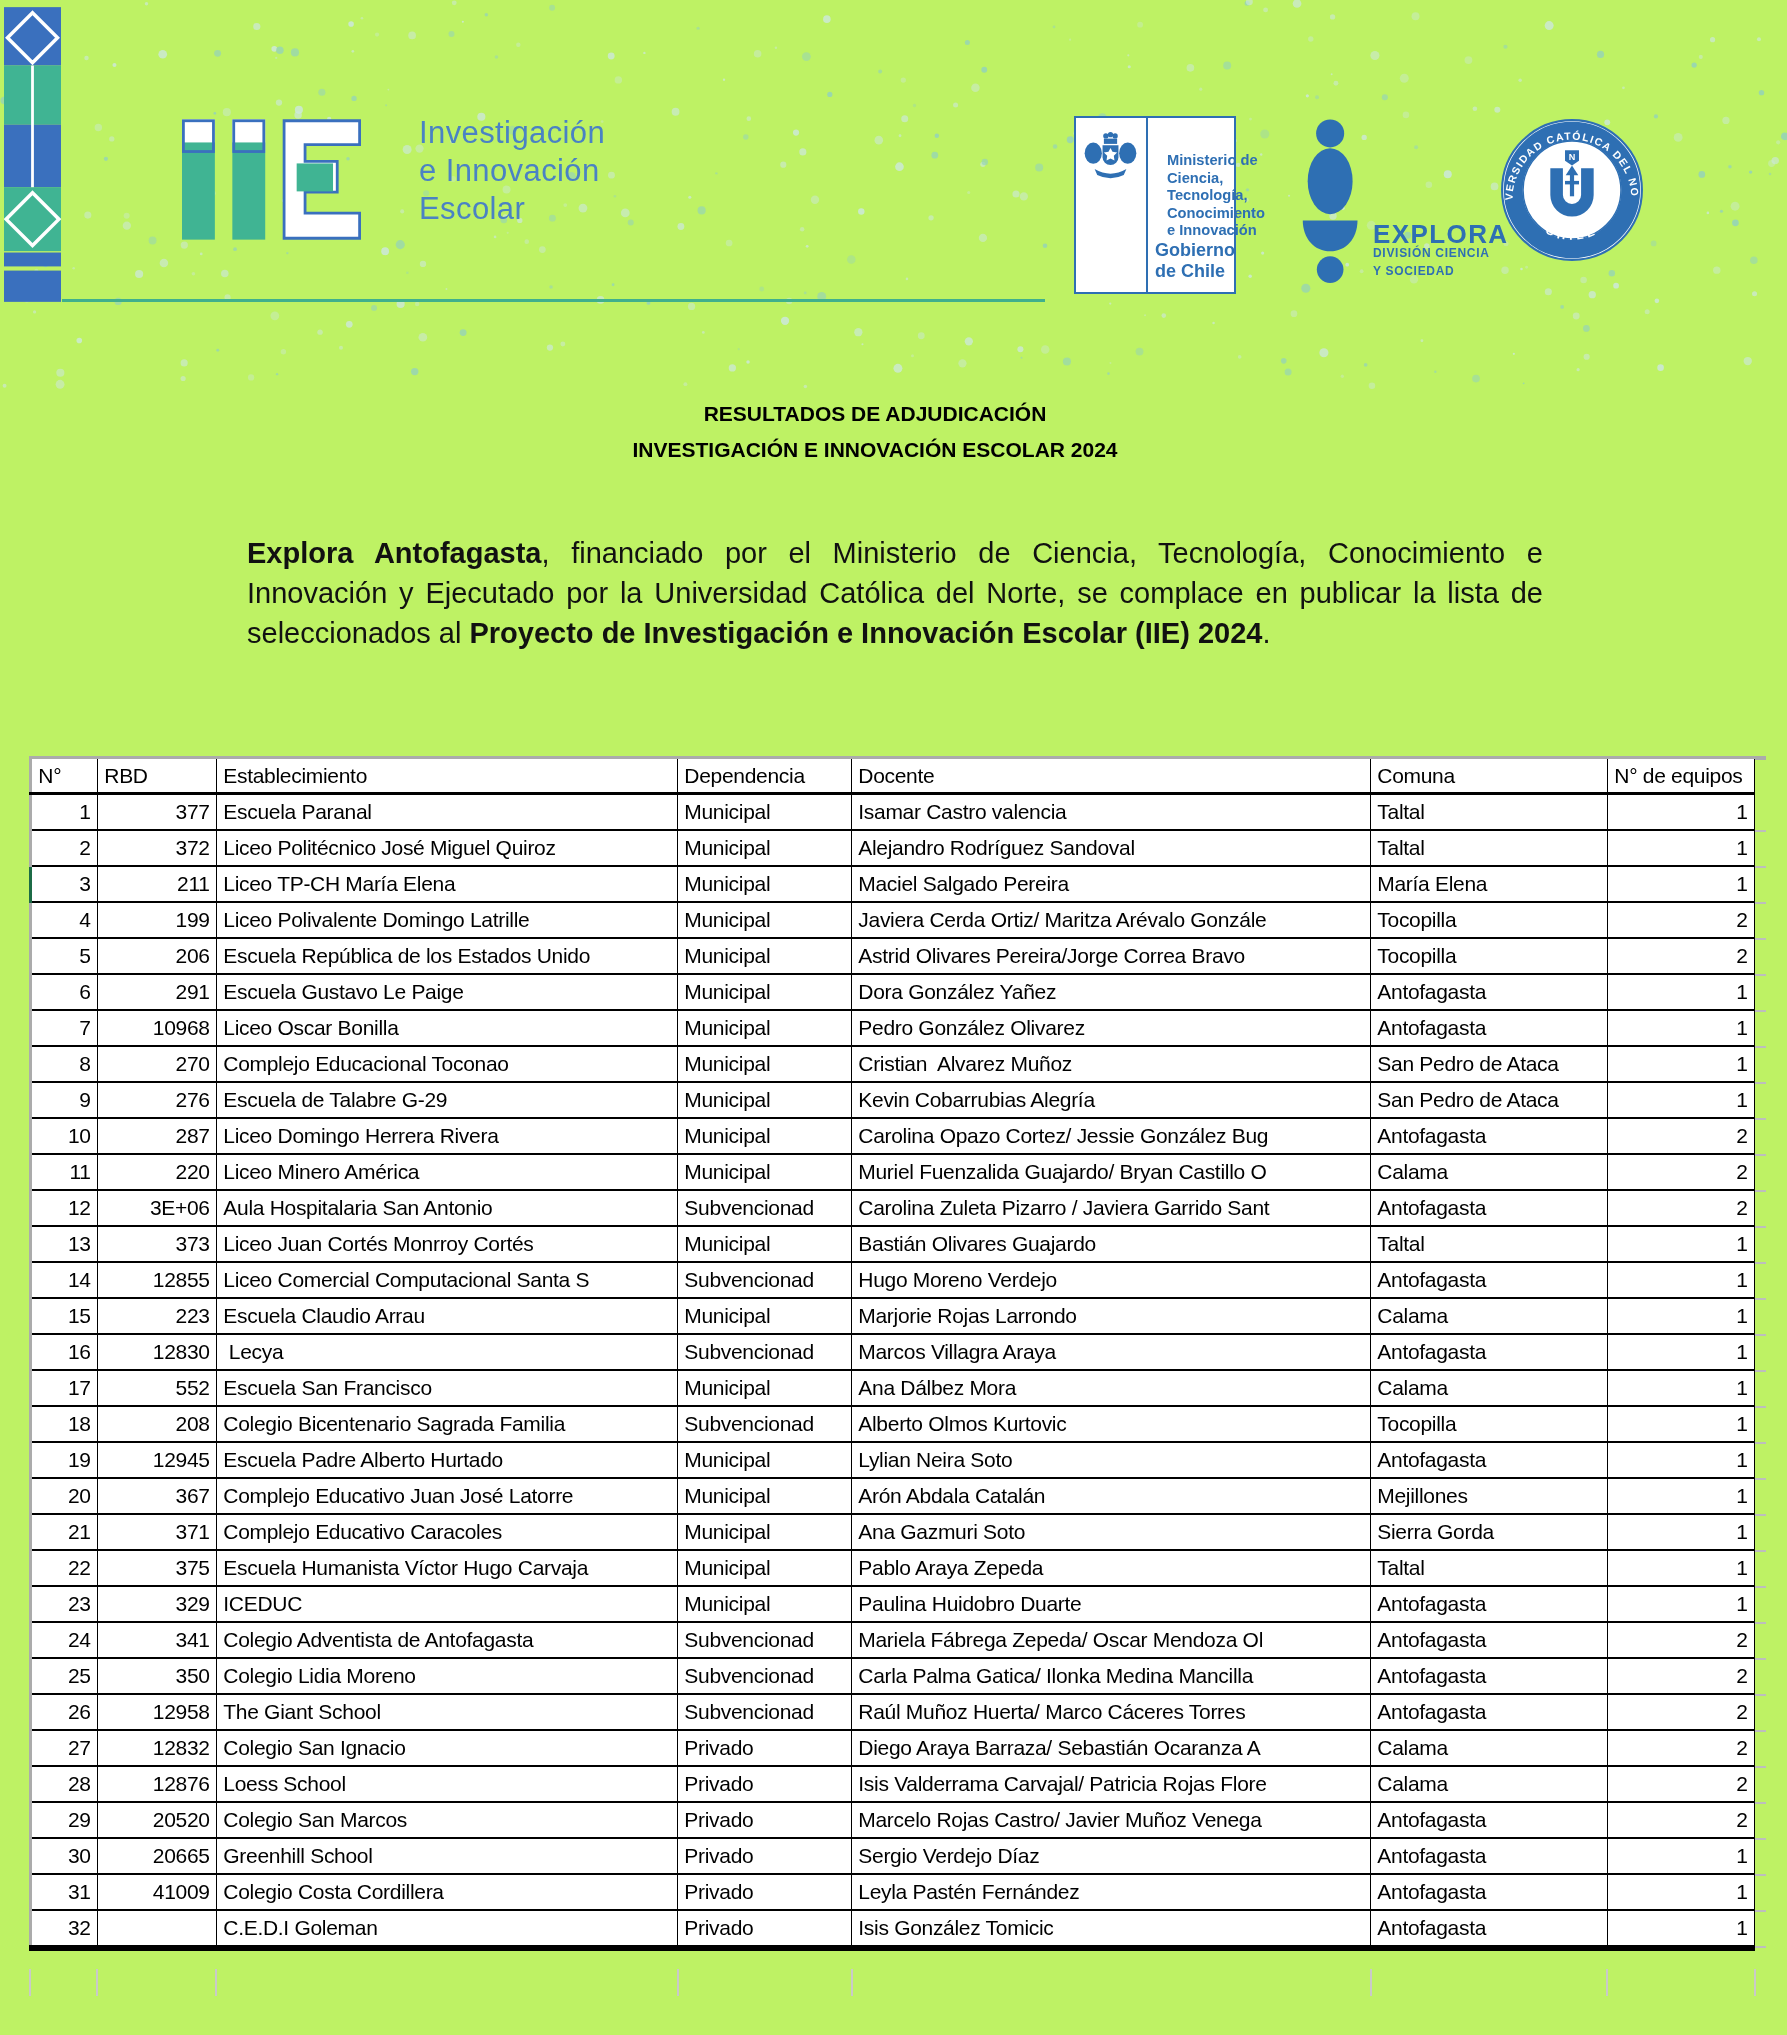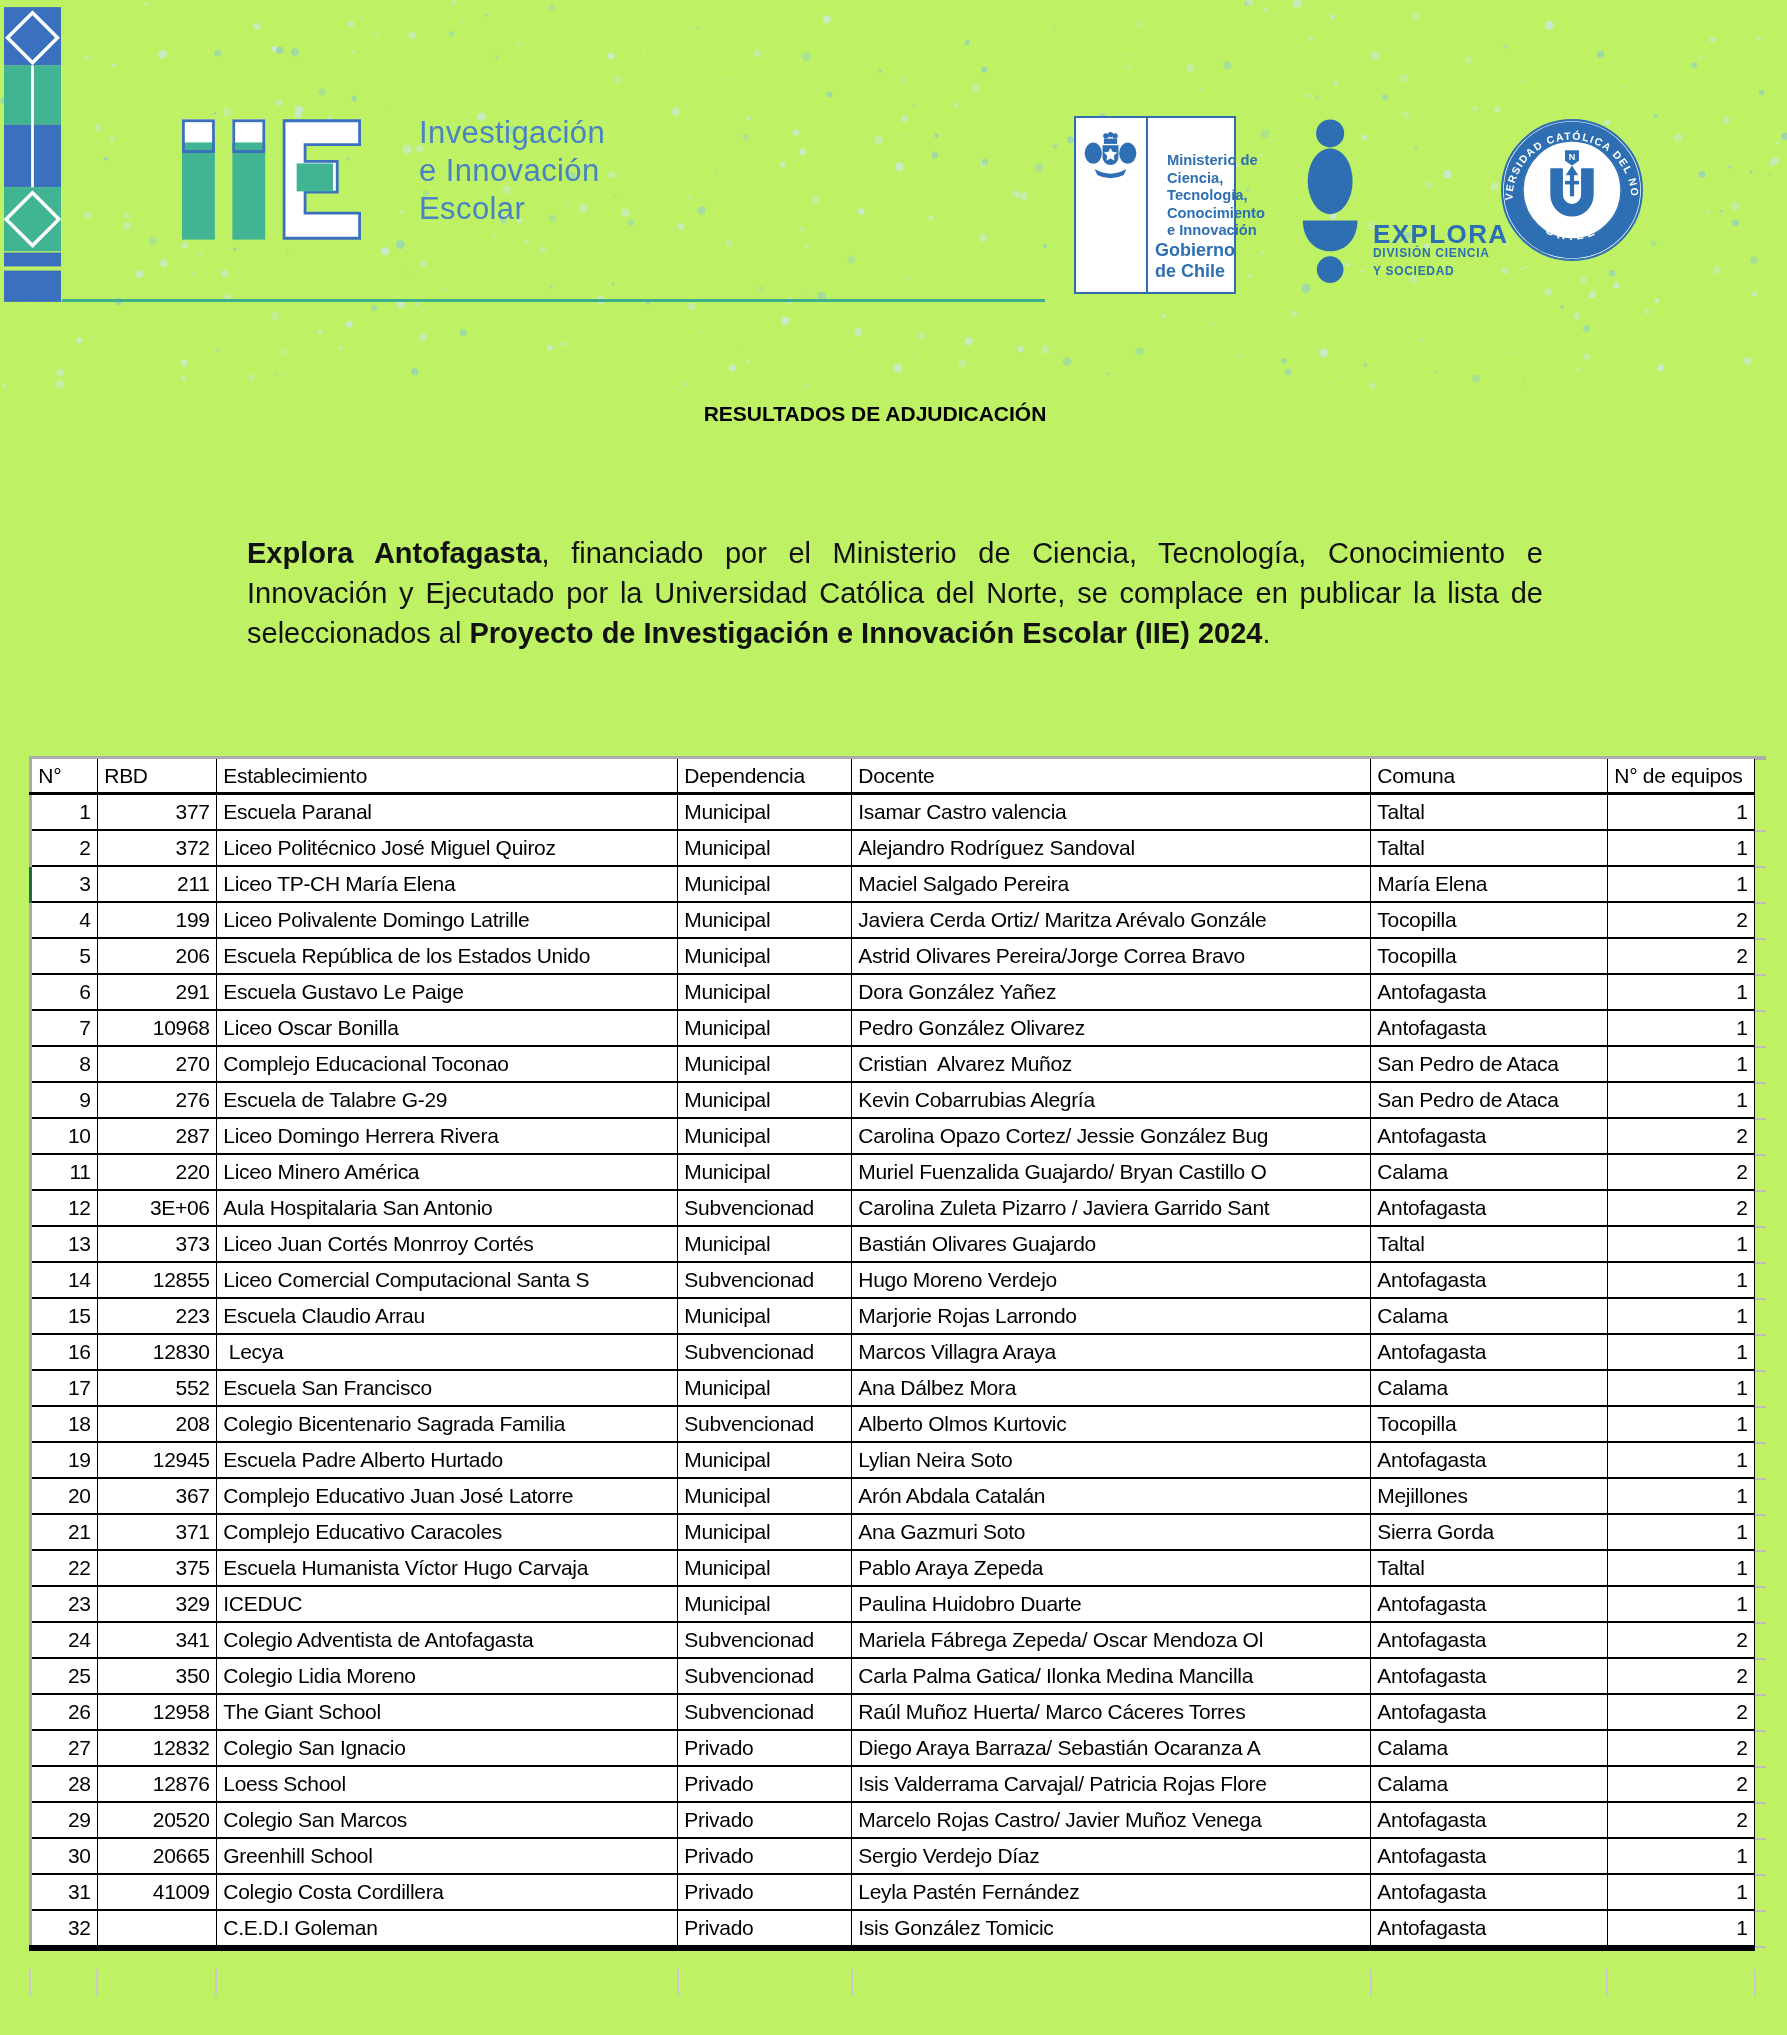--- a/index.html
+++ b/index.html
@@ -506,20 +506,21 @@
       <text x="103" y="60" text-anchor="middle" font-family="Liberation Sans, sans-serif" font-size="13" font-weight="bold" fill="#ffffff">N</text>
       <path d="M72 72 h18 v38 a13 13 0 0 0 26 0 v-38 h18 v38 a31 31 0 0 1 -62 0 z" fill="#2E6FB3"></path>
       <path d="M103 68 l9 14 h-18 z" fill="#2E6FB3"></path>
       <rect x="100" y="78" width="6" height="34" fill="#2E6FB3"></rect>
       <rect x="93" y="90" width="20" height="5" fill="#2E6FB3"></rect>
     </svg>
   </div>
 
   <div class="doc-title">
     <div>RESULTADOS DE ADJUDICACIÓN</div>
+    <div>INVESTIGACIÓN E INNOVACIÓN ESCOLAR 2024</div>
   </div>
 
   <p class="intro"><b>Explora Antofagasta</b><span>, financiado por el Ministerio de Ciencia, Tecnología, Conocimiento e Innovación y Ejecutado por la Universidad Católica del Norte, se complace en publicar la lista de seleccionados al </span><b>Proyecto de Investigación e Innovación Escolar (IIE) 2024</b><span>.</span></p>
 
   <div class="table-wrap">
     <table class="results">
       <colgroup>
         <col style="width:67px">
           <col style="width:119px">
           <col style="width:461px">

